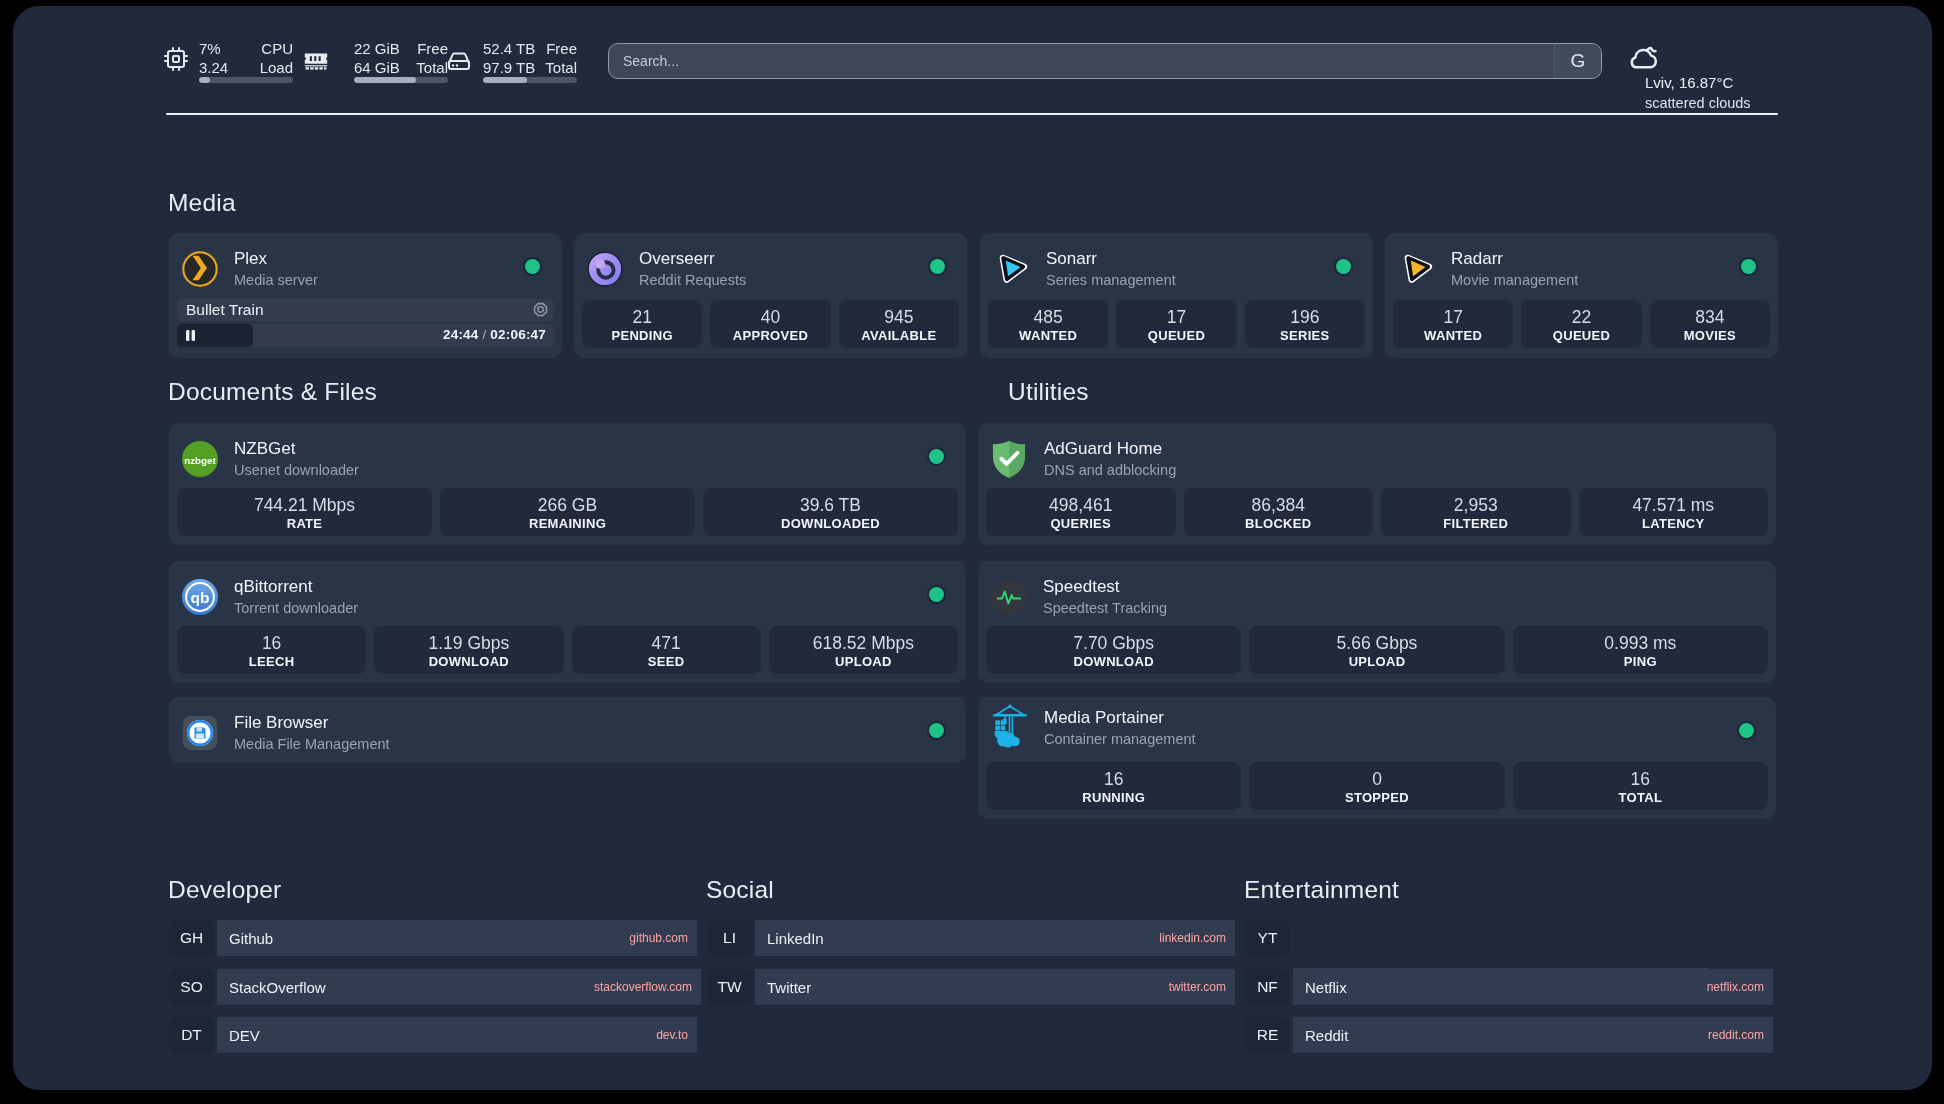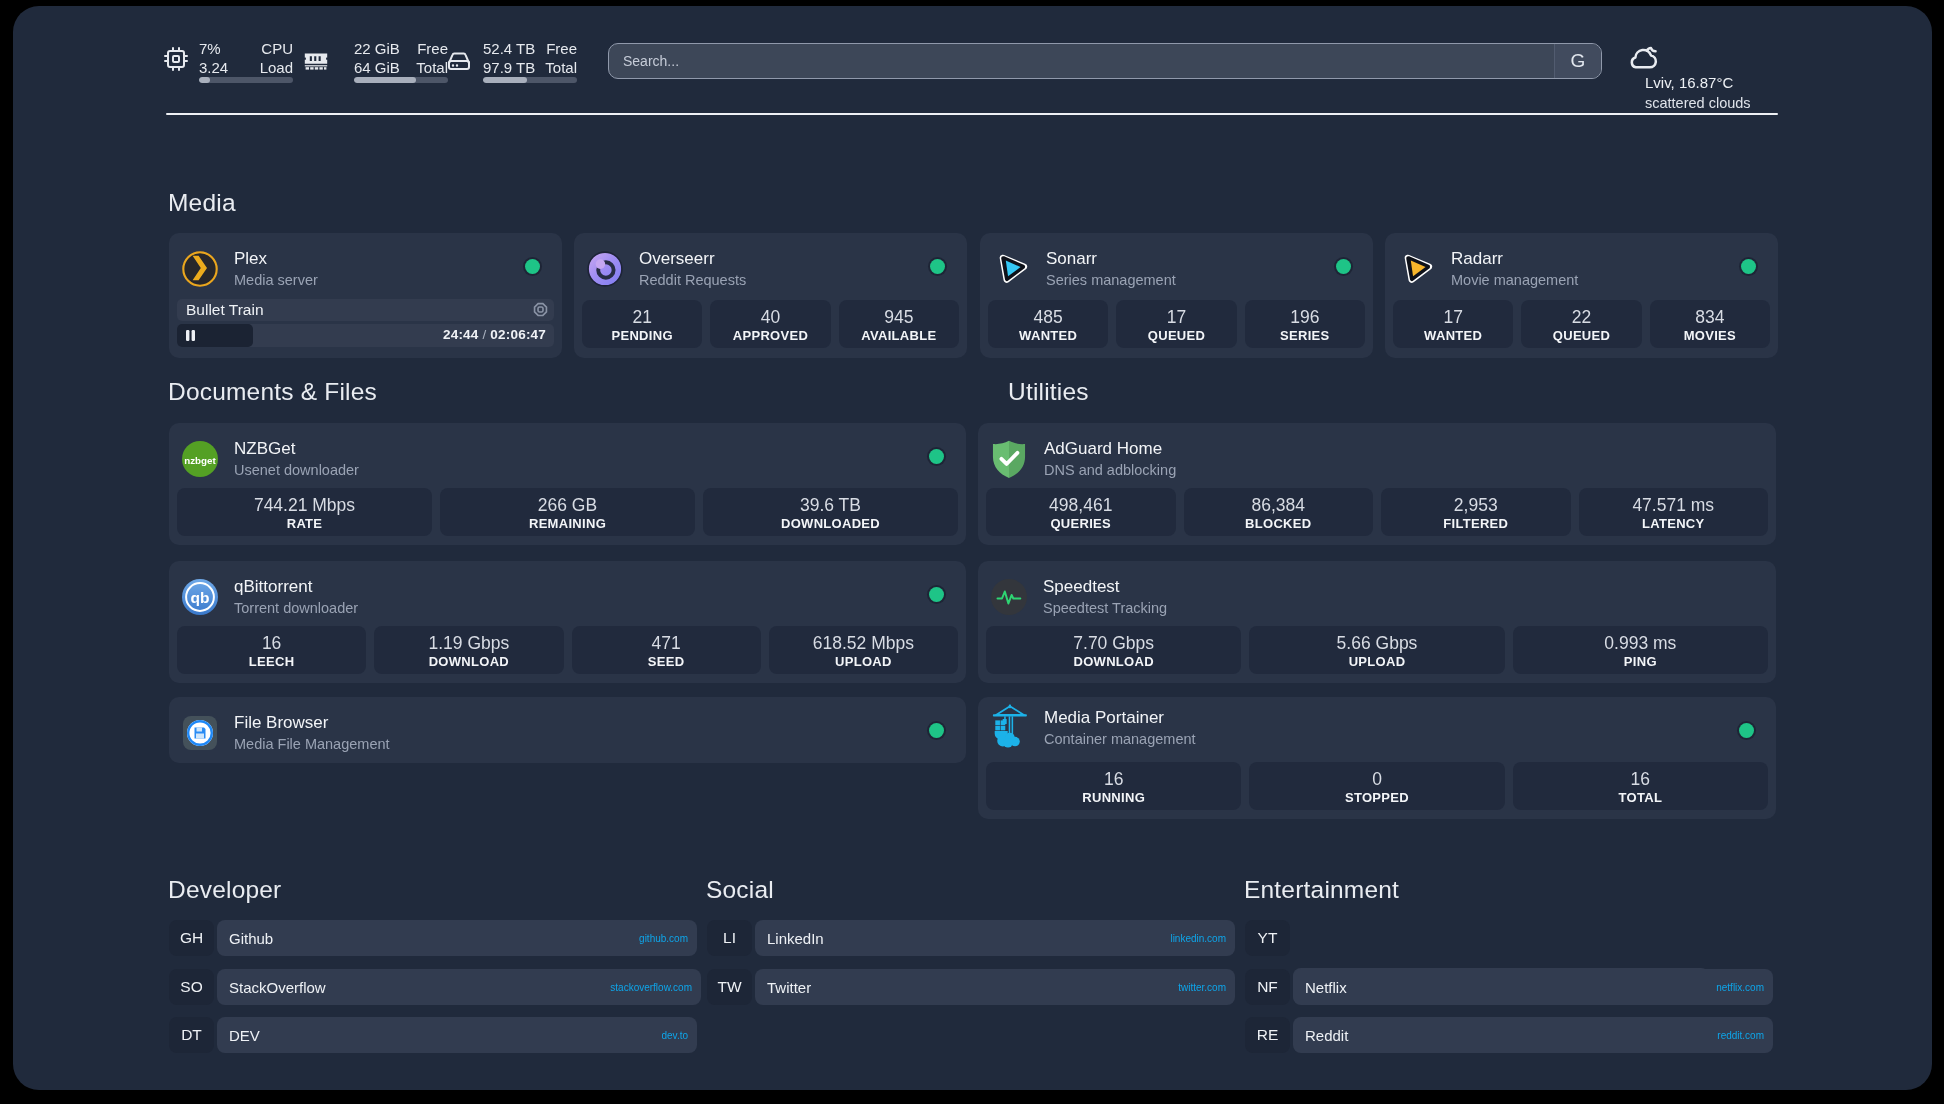--- a/index.html
+++ b/index.html
@@ -46,23 +46,23 @@
   .ctxt{margin-left:16px;}
   .ctitle{font-size:17px;line-height:22px;color:#f2f4f7;font-weight:500;}
   .csub{font-size:14.5px;line-height:20px;color:var(--sub);}
   .dot{position:absolute;width:15px;height:15px;border-radius:50%;background:var(--dot);right:22px;top:26px;box-shadow:0 0 0 2px rgba(18,22,38,0.5);}
   .stats{position:absolute;left:8px;right:8px;display:flex;gap:8px;}
   .sbox{flex:1;height:48px;background:var(--statbox);border-radius:8px;text-align:center;padding-top:6px;}
   .snum{font-size:17.5px;line-height:22px;color:var(--num);}
   .slab{font-size:13px;line-height:16px;font-weight:700;color:var(--label);letter-spacing:0.3px;}
   
   .bm-abbr{position:absolute;width:45px;height:36px;background:var(--abbr);border-radius:8px;color:#eef1f5;font-size:15.5px;display:flex;align-items:center;justify-content:center;}
-  .bm-pill{position:absolute;height:36px;background:var(--pill);border-radius:8px;display:flex;align-items:center;justify-content:space-between;padding:0 9px 0 12px;}
+  .bm-pill{position:absolute;height:36px;background:var(--pill);border-radius:0;display:flex;align-items:center;justify-content:space-between;padding:0 9px 0 12px;}
   .bm-name{font-size:15px;color:#eef1f5;}
-  .bm-url{font-size:10px;color:#0ea5e9;}
+  .bm-url{font-size:12px;color:#fca5a5;}
 </style>
 </head>
 <body>
 <div class="panel"></div>
 
 <svg class="abs icon" style="left:164px;top:47px;" width="24" height="24" viewBox="0 0 24 24" fill="none" stroke="#e6e9ee" stroke-width="2" stroke-linecap="round" stroke-linejoin="round">
     <rect x="4" y="4" width="16" height="16" rx="2"></rect>
     <rect x="9" y="9" width="6" height="6" rx="1"></rect>
     <path d="M9 1v3M15 1v3M9 20v3M15 20v3M20 9h3M20 14h3M1 9h3M1 14h3"></path>
   </svg>

